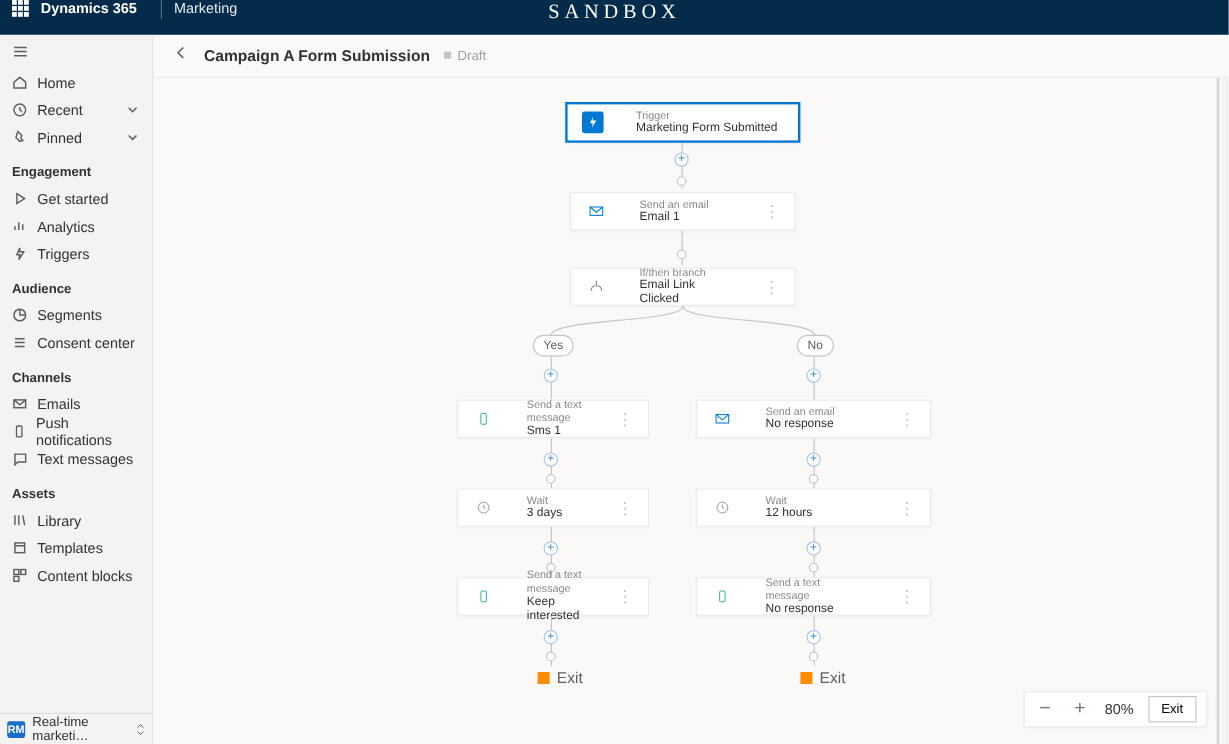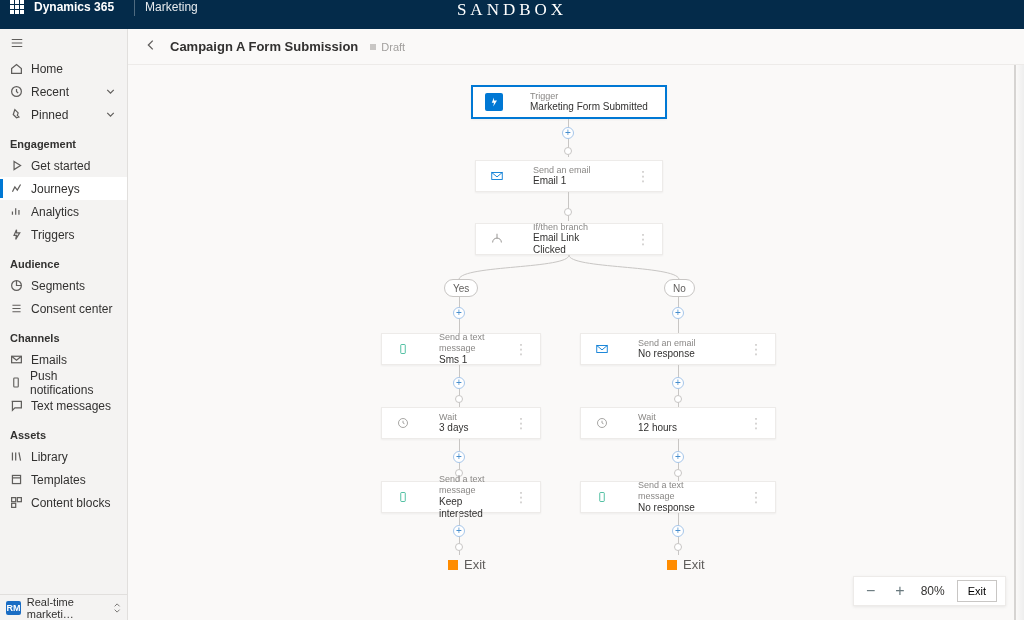--- a/index.html
+++ b/index.html
@@ -137,26 +137,20 @@
 
       <div class="nav-item section">
           <span>Engagement</span>
         </div>
       <div class="nav-item">
         <svg viewBox="0 0 16 16">
             <path d="M5 3l8 5-8 5z"></path>
           </svg>
         <span>Get started</span>
       </div>
-      <div class="nav-item selected">
-        <svg viewBox="0 0 16 16">
-            <path d="M3 12l3-6 3 4 4-7"></path>
-          </svg>
-        <span>Journeys</span>
-      </div>
       <div class="nav-item">
         <svg viewBox="0 0 16 16">
             <path d="M3 12V8M7 12V4M11 12V6"></path>
           </svg>
         <span>Analytics</span>
       </div>
       <div class="nav-item">
         <svg viewBox="0 0 16 16">
             <path d="M8 2L5 9h3l-1 5 5-8H8z"></path>
           </svg>

